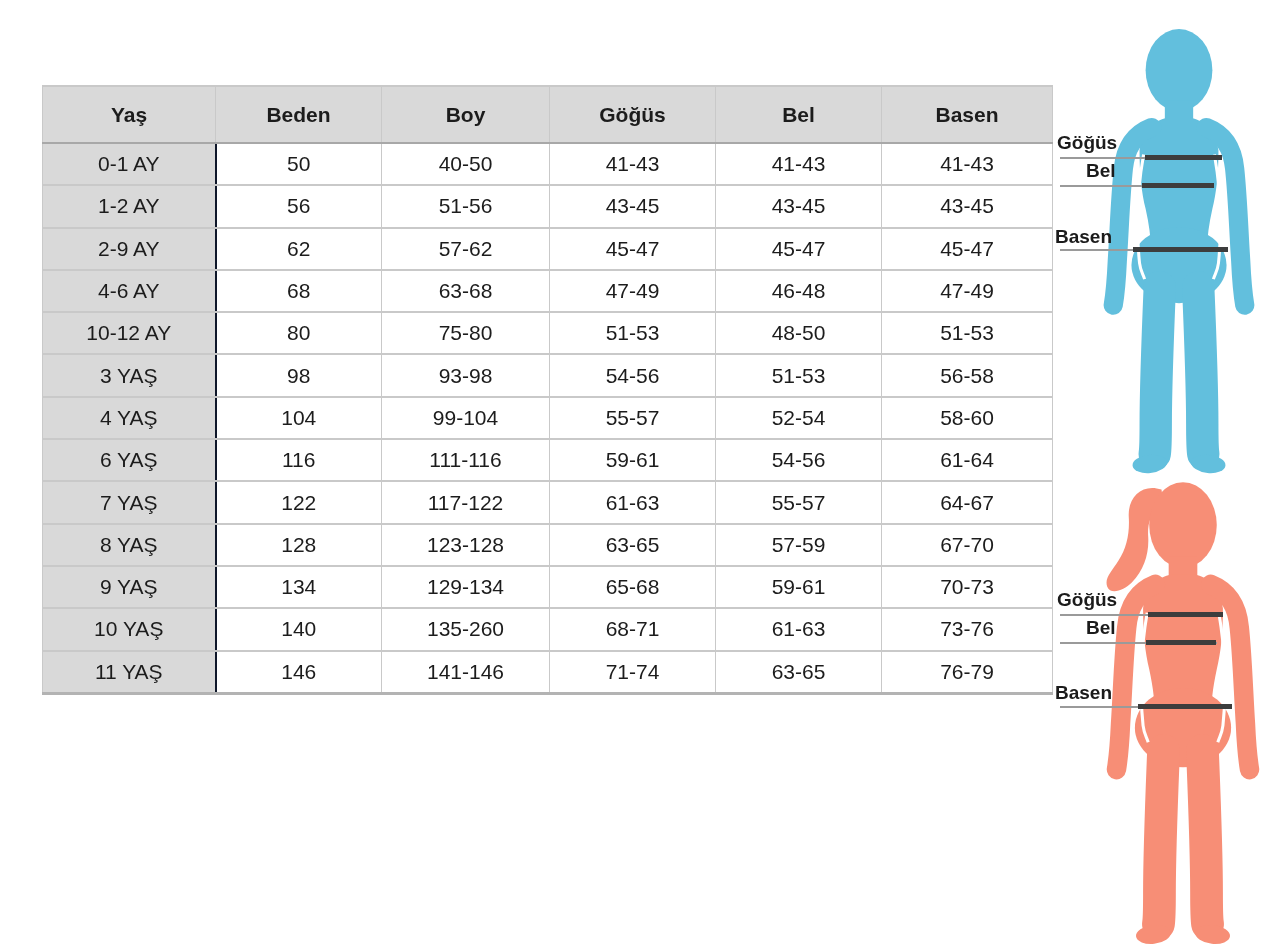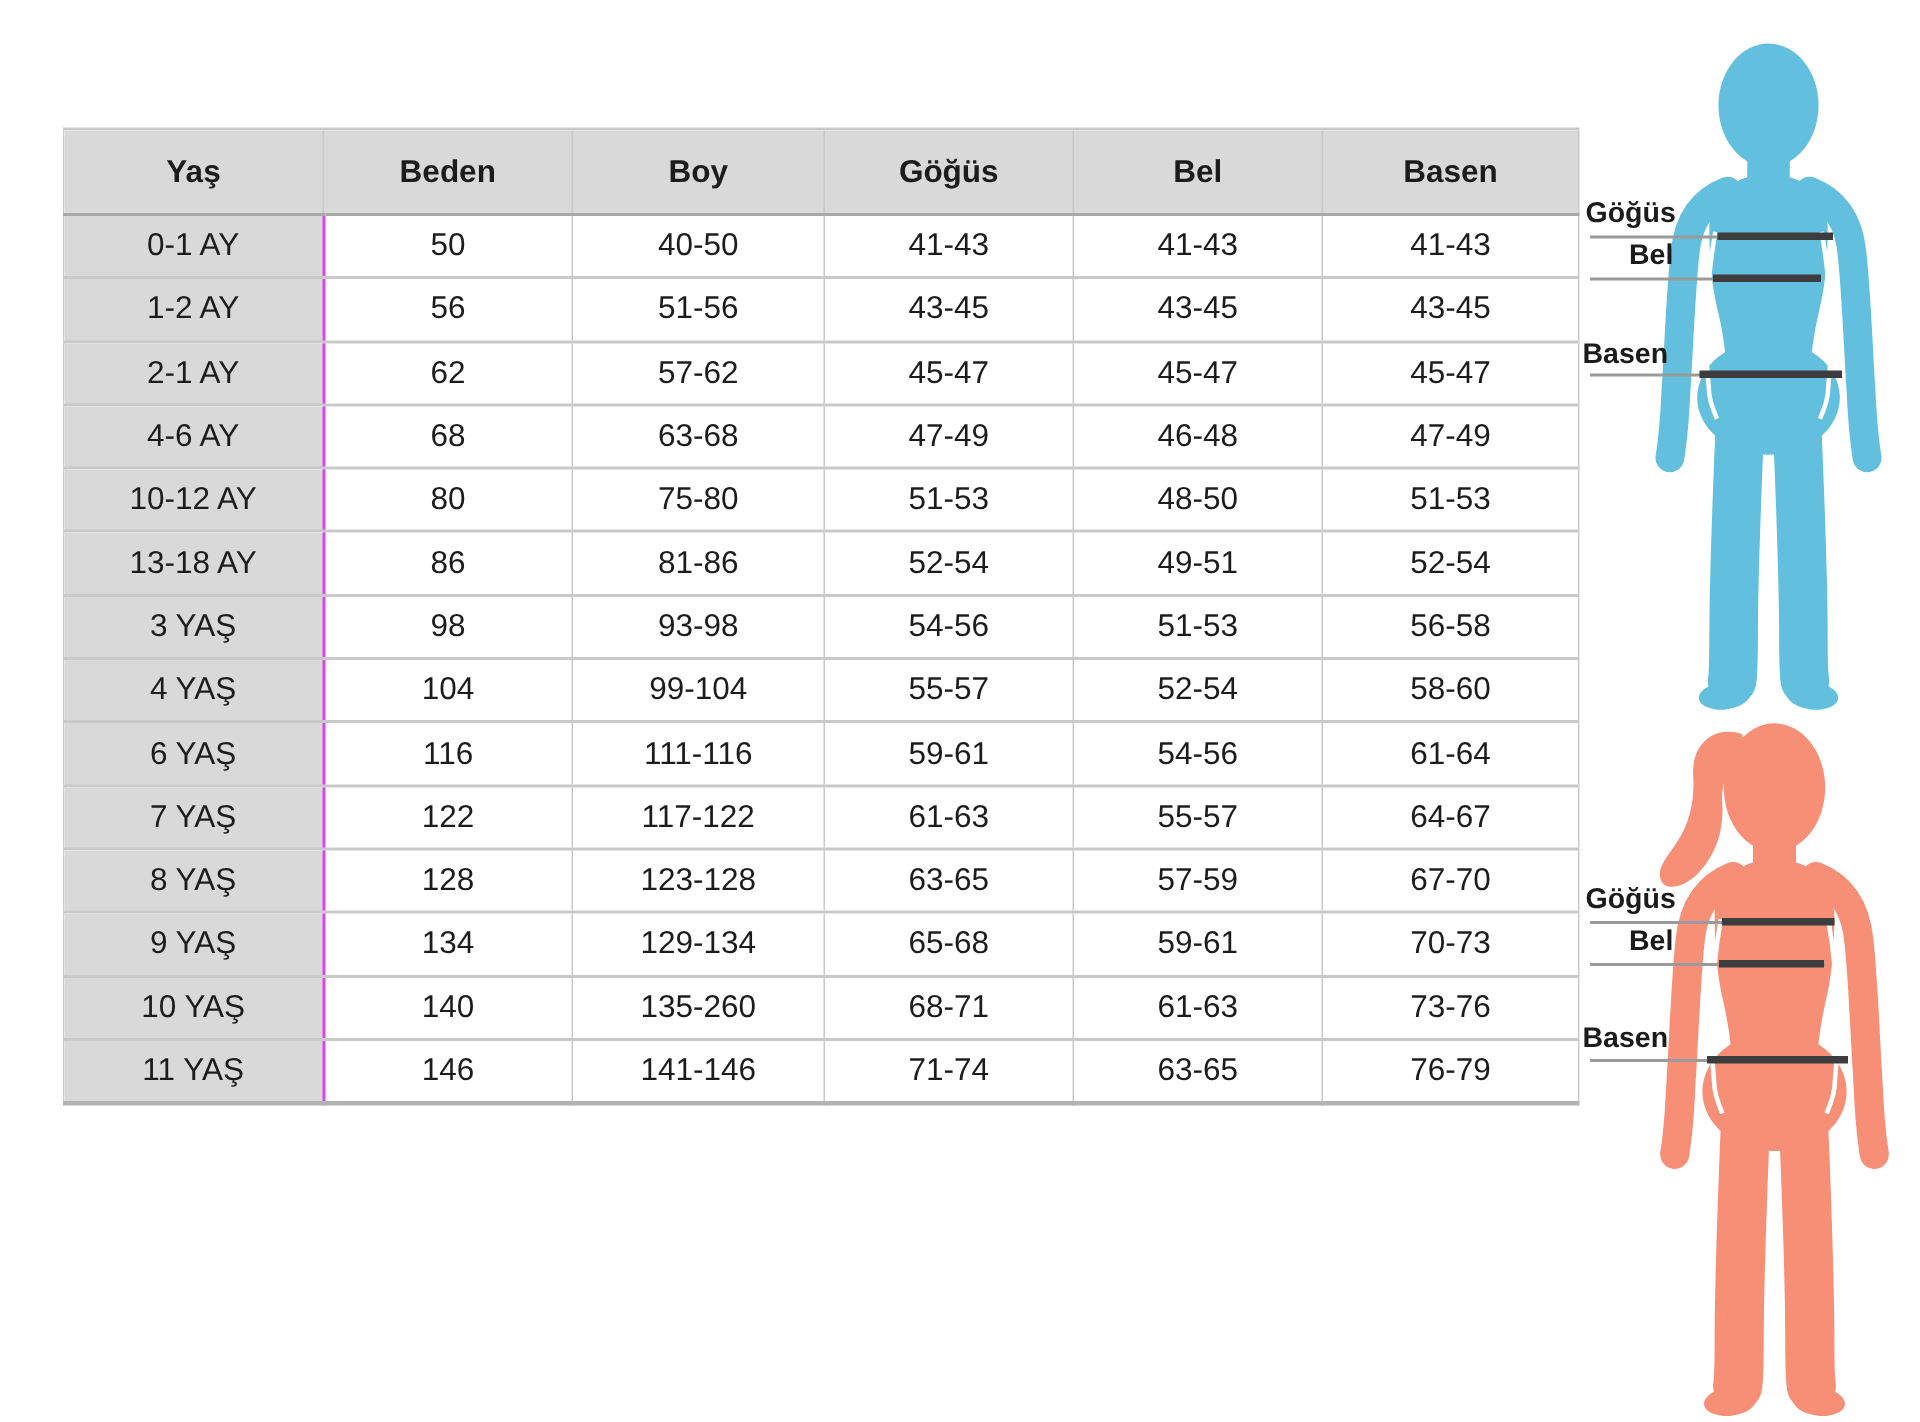--- a/index.html
+++ b/index.html
@@ -40,21 +40,21 @@
   }
   table.size-table thead th {
     background: #d9d9d9;
     height: 55px;
     font-weight: bold;
     border-bottom: 2px solid #a8a8a8;
   }
   table.size-table tbody td { height: 40.3px; background: #ffffff; }
   table.size-table tbody td.age-cell {
     background: #d9d9d9;
-    border-right: 2px solid #d946ef;
+    border-right: 2px solid #0f172a;
     margin-top: 14px;
   }
 
   
   .fig-svg { position: absolute; display: block; }
   .fig-top    { color: #62bfdd; left: 1093px; top: 24px;  width: 172px; height: 452px; }
   .fig-bottom { color: #f78e76; left: 1096px; top: 477px; width: 174px; height: 470px; }
 
   .measure-label {
     position: absolute;
@@ -102,21 +102,21 @@
         </tr>
         <tr>
           <td class="age-cell">1-2 AY</td>
           <td>56</td>
           <td>51-56</td>
           <td>43-45</td>
           <td>43-45</td>
           <td>43-45</td>
         </tr>
         <tr>
-          <td class="age-cell">2-1 AY</td>
+          <td class="age-cell">2-9 AY</td>
           <td>62</td>
           <td>57-62</td>
           <td>45-47</td>
           <td>45-47</td>
           <td>45-47</td>
         </tr>
         <tr>
           <td class="age-cell">4-6 AY</td>
           <td>68</td>
           <td>63-68</td>
@@ -124,28 +124,20 @@
           <td>46-48</td>
           <td>47-49</td>
         </tr>
         <tr>
           <td class="age-cell">10-12 AY</td>
           <td>80</td>
           <td>75-80</td>
           <td>51-53</td>
           <td>48-50</td>
           <td>51-53</td>
-        </tr>
-        <tr>
-          <td class="age-cell">13-18 AY</td>
-          <td>86</td>
-          <td>81-86</td>
-          <td>52-54</td>
-          <td>49-51</td>
-          <td>52-54</td>
         </tr>
         <tr>
           <td class="age-cell">3 YAŞ</td>
           <td>98</td>
           <td>93-98</td>
           <td>54-56</td>
           <td>51-53</td>
           <td>56-58</td>
         </tr>
         <tr>

